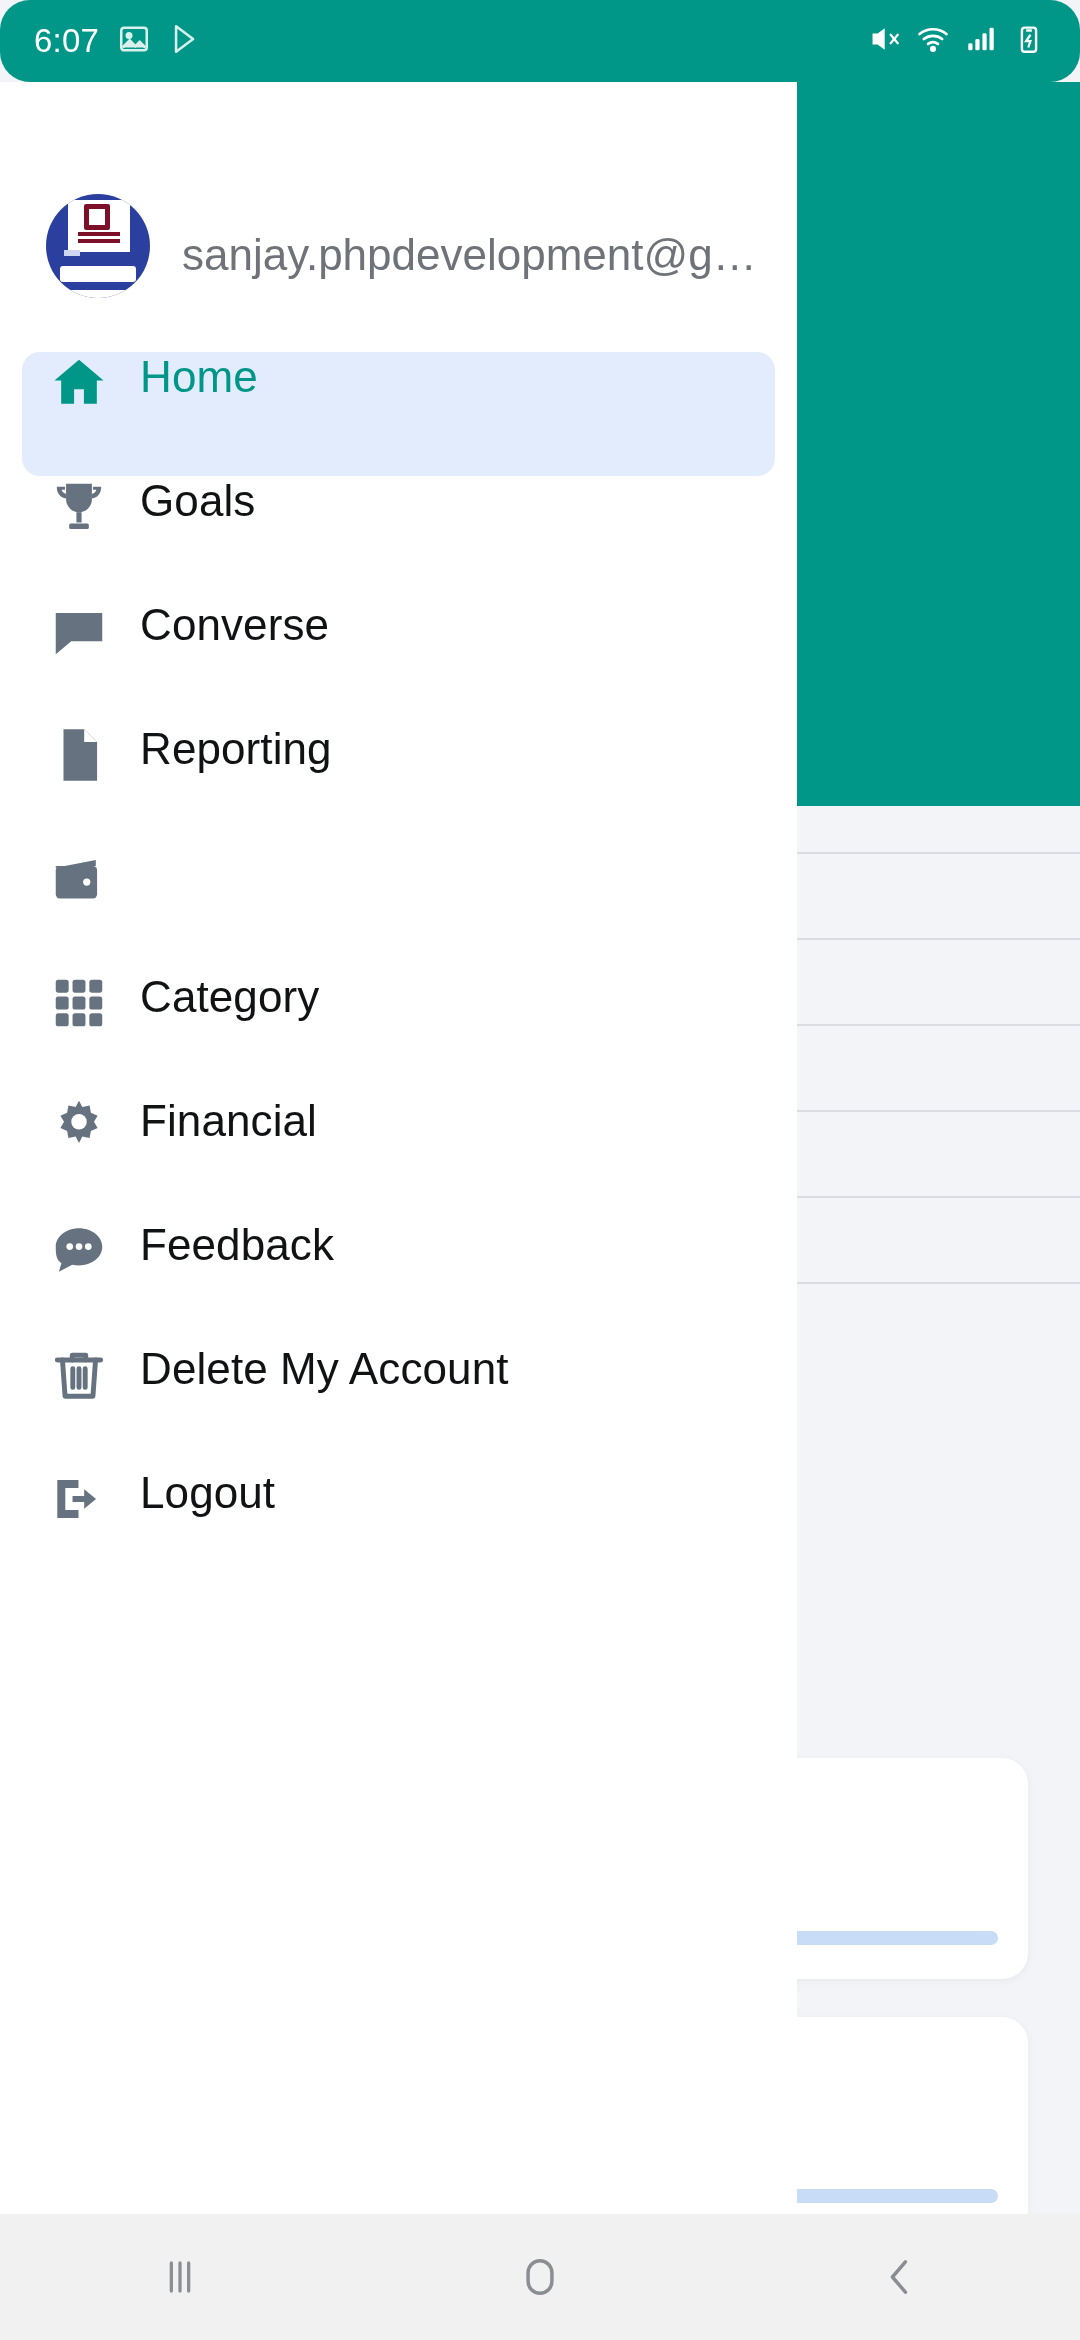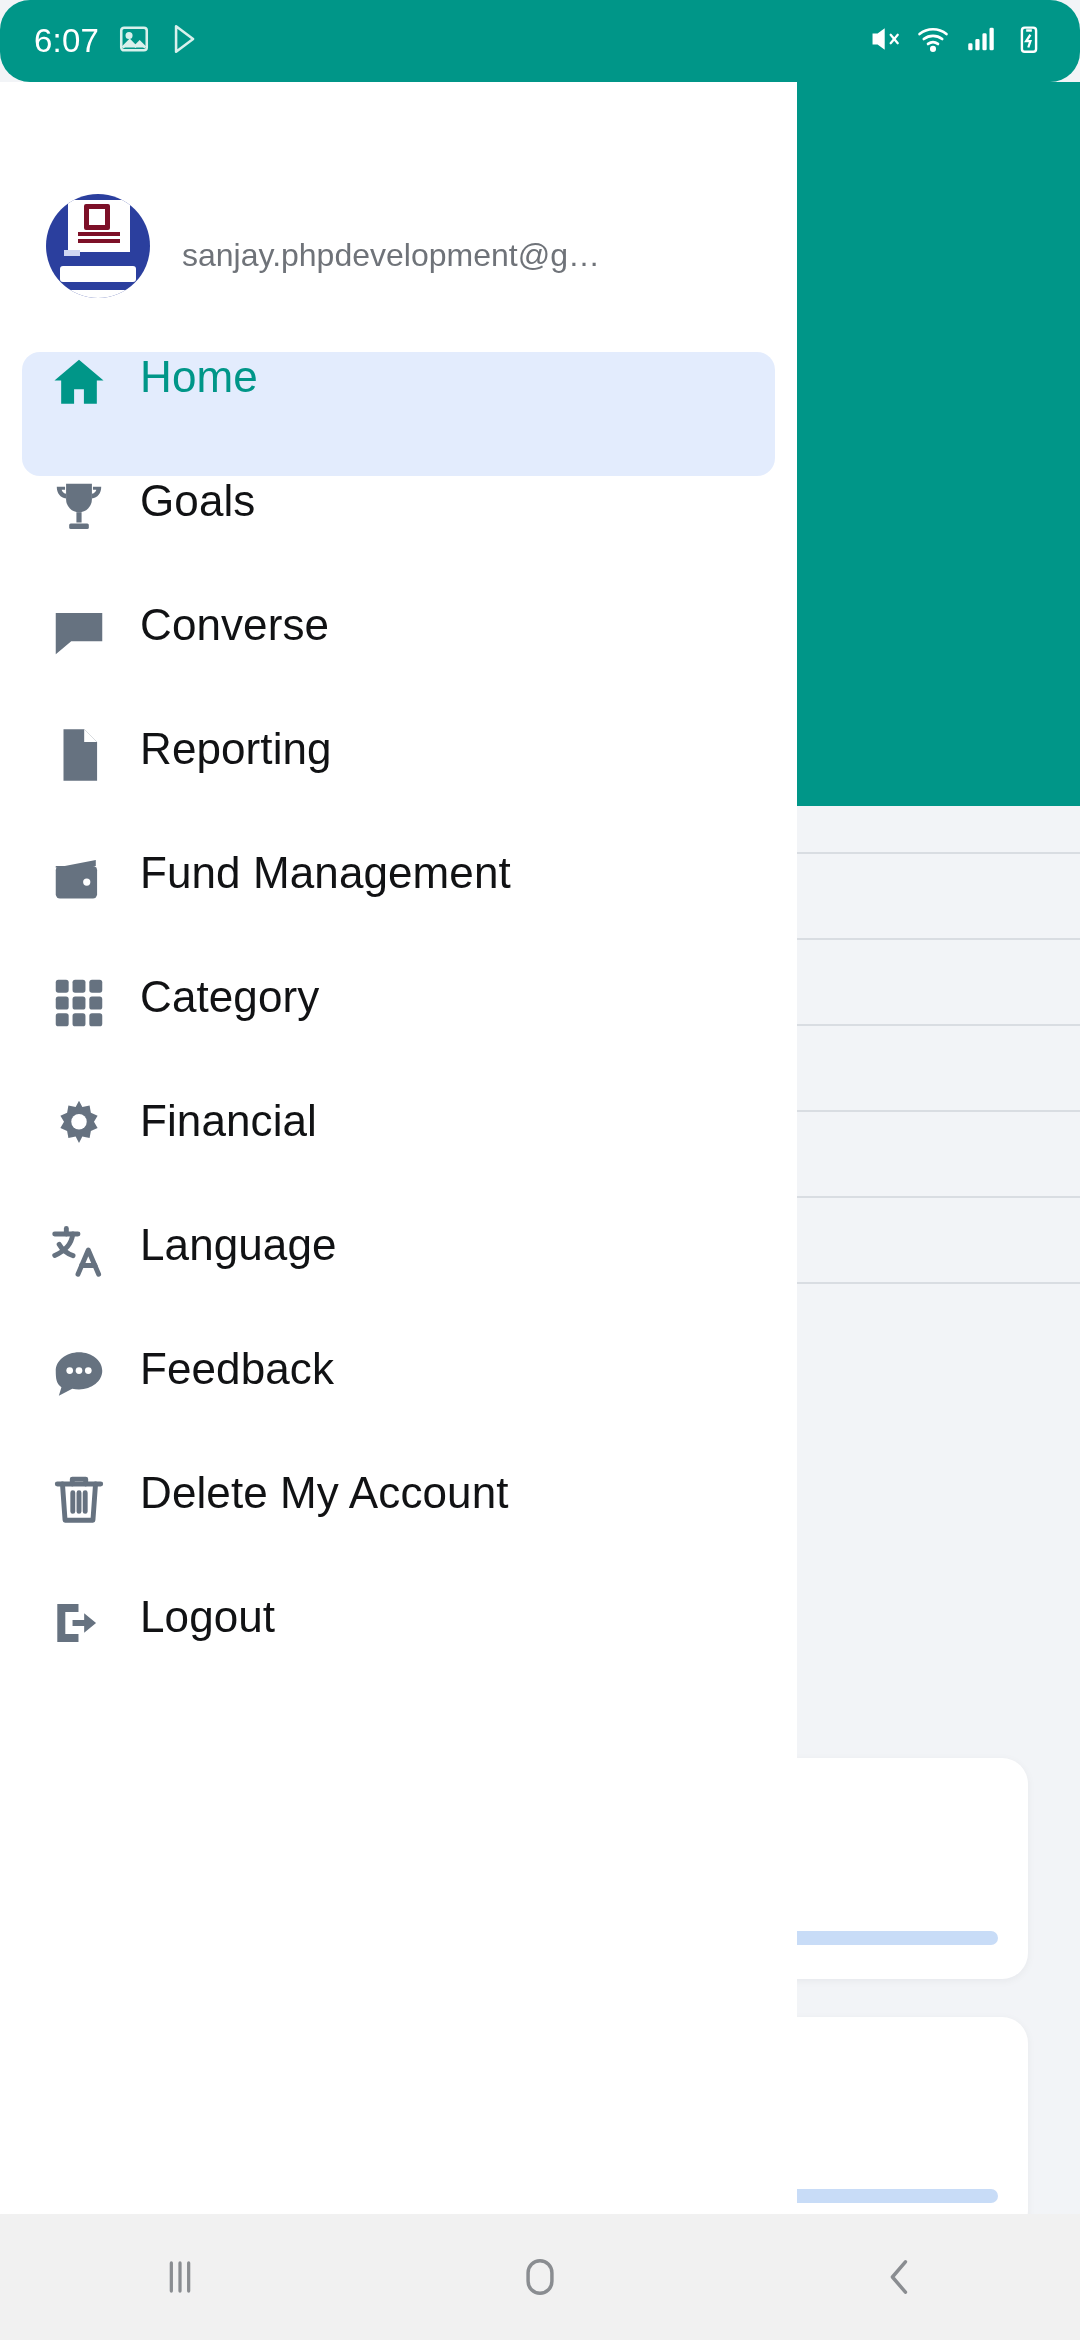--- a/index.html
+++ b/index.html
@@ -125,21 +125,21 @@
   .avatar .bar2 {
     position:absolute; left:14px; top:96px; width:76px; height:14px;
     background:#ffffff; border-radius:3px;
   }
   .avatar .tick {
     position:absolute; left:18px; top:56px; width:16px; height:6px; background:#cfd6f2;
   }
   .drawer-head-text { margin-left:32px; min-width:0; }
   .drawer-title { font-size:64px; font-weight:700; color:#111214; line-height:1.0; letter-spacing:-.5px; }
   .drawer-email {
-    font-size:32px; color:#6f7379; margin-top:18px;
+    font-size:44px; color:#6f7379; margin-top:18px;
     white-space:nowrap; overflow:hidden;
   }
 
   .menu { padding:14px 0 0 0; }
   .menu-item {
     display:flex; align-items:flex-start; height:124px; margin:0 22px;
     border-radius:18px; padding-left:26px;
   }
   .menu-item.active { background:#e3ecfd; }
   .menu-ico { width:92px; display:flex; align-items:center; justify-content:flex-start; }
@@ -364,21 +364,20 @@
     </div>
 
     <div class="menu-item">
       <span class="menu-ico">
         <svg width="62" height="62" viewBox="0 0 24 24" fill="#667280">
           <path d="M3 7.6L18.5 4.6v2.4H3z"></path>
           <rect x="3" y="7" width="16" height="12.5" rx="1.6"></rect>
           <circle cx="15" cy="13.2" r="1.4" fill="#ffffff"></circle>
         </svg>
       </span>
-      <span class="menu-label">Fund Management</span>
     </div>
 
     <div class="menu-item">
       <span class="menu-ico">
         <svg width="62" height="62" viewBox="0 0 24 24" fill="#667280">
           <rect x="3" y="3" width="5" height="5" rx="1"></rect>
           <rect x="9.5" y="3" width="5" height="5" rx="1"></rect>
           <rect x="16" y="3" width="5" height="5" rx="1"></rect>
           <rect x="3" y="9.5" width="5" height="5" rx="1"></rect>
           <rect x="9.5" y="9.5" width="5" height="5" rx="1"></rect>
@@ -394,33 +393,20 @@
     <div class="menu-item">
       <span class="menu-ico">
         <svg width="62" height="62" viewBox="0 0 24 24" fill="#667280">
           <path d="M12 1.8l1.3 2.5 2.8-.6.5 2.8 2.6 1.1-1.4 2.4 1.4 2.4-2.6 1.1-.5 2.8-2.8-.6L12 18.2l-1.3-2.5-2.8.6-.5-2.8-2.6-1.1L6.2 10 4.8 7.6l2.6-1.1.5-2.8 2.8.6z"></path>
           <circle cx="12" cy="10" r="3" fill="#ffffff"></circle>
         </svg>
       </span>
       <span class="menu-label">Financial</span>
     </div>
 
-    <div class="menu-item">
-      <span class="menu-ico">
-        <svg width="62" height="62" viewBox="0 0 24 24" fill="none" stroke="#667280" stroke-width="1.9" stroke-linecap="round" stroke-linejoin="round">
-          <path d="M2.6 5.4h9"></path>
-          <path d="M7.1 3.3v2.1"></path>
-          <path d="M9.6 5.4c-.5 4-3 6.6-7 8.3"></path>
-          <path d="M4.3 9.4c1.2 2.2 3 3.6 5.4 4.4"></path>
-          <path d="M11.6 21l4-9.4 4 9.4"></path>
-          <path d="M13 17.6h5.2"></path>
-        </svg>
-      </span>
-      <span class="menu-label">Language</span>
-    </div>
 
     <div class="menu-item">
       <span class="menu-ico">
         <svg width="62" height="62" viewBox="0 0 24 24" fill="#667280">
           <path d="M12 3.2c5 0 9 3.2 9 7.2s-4 7.2-9 7.2c-.9 0-1.8-.1-2.6-.3L4.2 20l1-3.3C3.2 15.4 3 13.4 3 10.4c0-4 4-7.2 9-7.2z"></path>
           <circle cx="8.4" cy="10.3" r="1.3" fill="#ffffff"></circle>
           <circle cx="12" cy="10.3" r="1.3" fill="#ffffff"></circle>
           <circle cx="15.6" cy="10.3" r="1.3" fill="#ffffff"></circle>
         </svg>
       </span>

